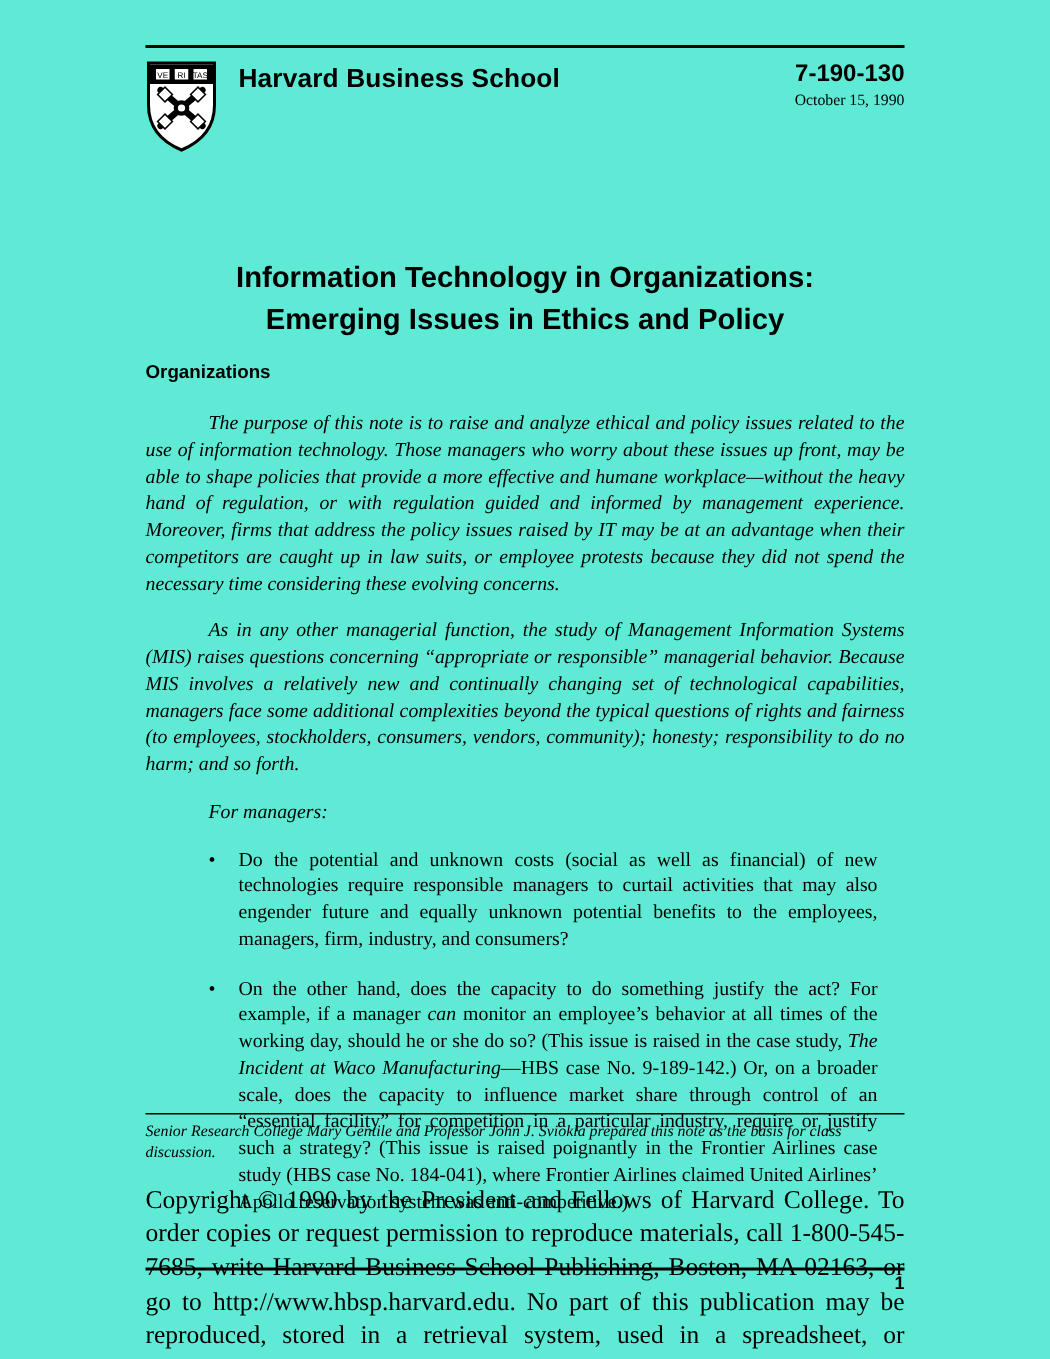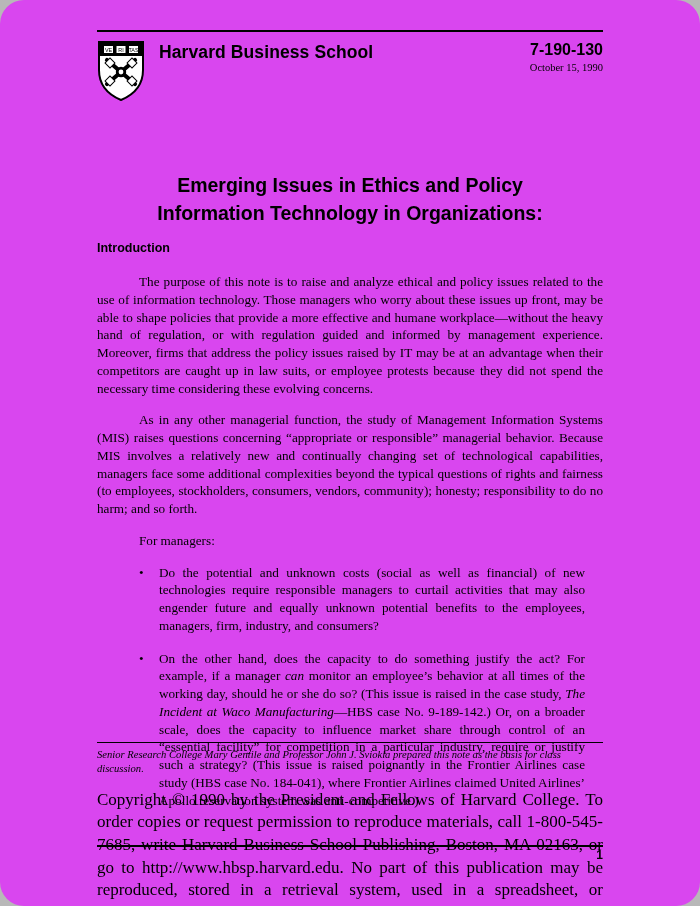--- a/index.html
+++ b/index.html
@@ -8,24 +8,23 @@
     background: #b8b8b8;
   }
   body {
     font-family: "Liberation Serif", serif;
   }
   .page {
     position: relative;
     width: 700px;
     height: 906px;
     margin: 0 auto;
-    background: #d946ef;
+    background: #5eead4;
     box-sizing: border-box;
     overflow: hidden;
-    border-radius: 24px;
   }
 
   
   .header-rule {
     position: absolute;
     left: 97px;
     top: 30px;
     width: 506px;
     height: 0;
     border-top: 2px solid #000;
@@ -107,20 +106,21 @@
   }
   p.body {
     font-family: "Liberation Serif", serif;
     font-size: 13.2px;
     line-height: 1.345;
     text-align: justify;
     color: #000;
     margin: 0 0 14px 0;
     text-indent: 42px;
     hyphens: none;
+    font-style: italic;
   }
   p.for-example {
     text-indent: 42px;
     margin-bottom: 14px;
   }
   ul.bullets {
     list-style: none;
     margin: 0;
     padding: 0;
   }
@@ -234,27 +234,27 @@
 
     <div class="school-name">Harvard Business School</div>
 
     <div class="doc-meta">
       <div class="doc-number">7-190-130</div>
       <div class="doc-date">October 15, 1990</div>
     </div>
   </div>
 
   <div class="title">
+    <div>Information Technology in Organizations:</div>
     <div>Emerging Issues in Ethics and Policy</div>
-    <div>Information Technology in Organizations:</div>
   </div>
 
   <div class="content">
 
-    <div class="section-heading">Introduction</div>
+    <div class="section-heading">Organizations</div>
 
     <p class="body">The purpose of this note is to raise and analyze ethical and policy issues related to the use of information technology.  Those managers who worry about these issues up front, may be able to shape policies that provide a more effective and humane workplace—without the heavy hand of regulation, or with regulation guided and informed by management experience.  Moreover, firms that address the policy issues raised by IT may be at an advantage when their competitors are caught up in law suits, or employee protests because they did not spend the necessary time considering these evolving concerns.</p>
 
     <p class="body">As in any other managerial function, the study of Management Information Systems (MIS) raises questions concerning “appropriate or responsible” managerial behavior. Because MIS involves a relatively new and continually changing set of technological capabilities, managers face some additional complexities beyond the typical questions of rights and fairness (to employees, stockholders, consumers, vendors, community); honesty; responsibility to do no harm; and so forth.</p>
 
     <p class="body for-example">For managers:</p>
 
     <ul class="bullets">
       <li>
         <span class="bullet-mark">•</span>

